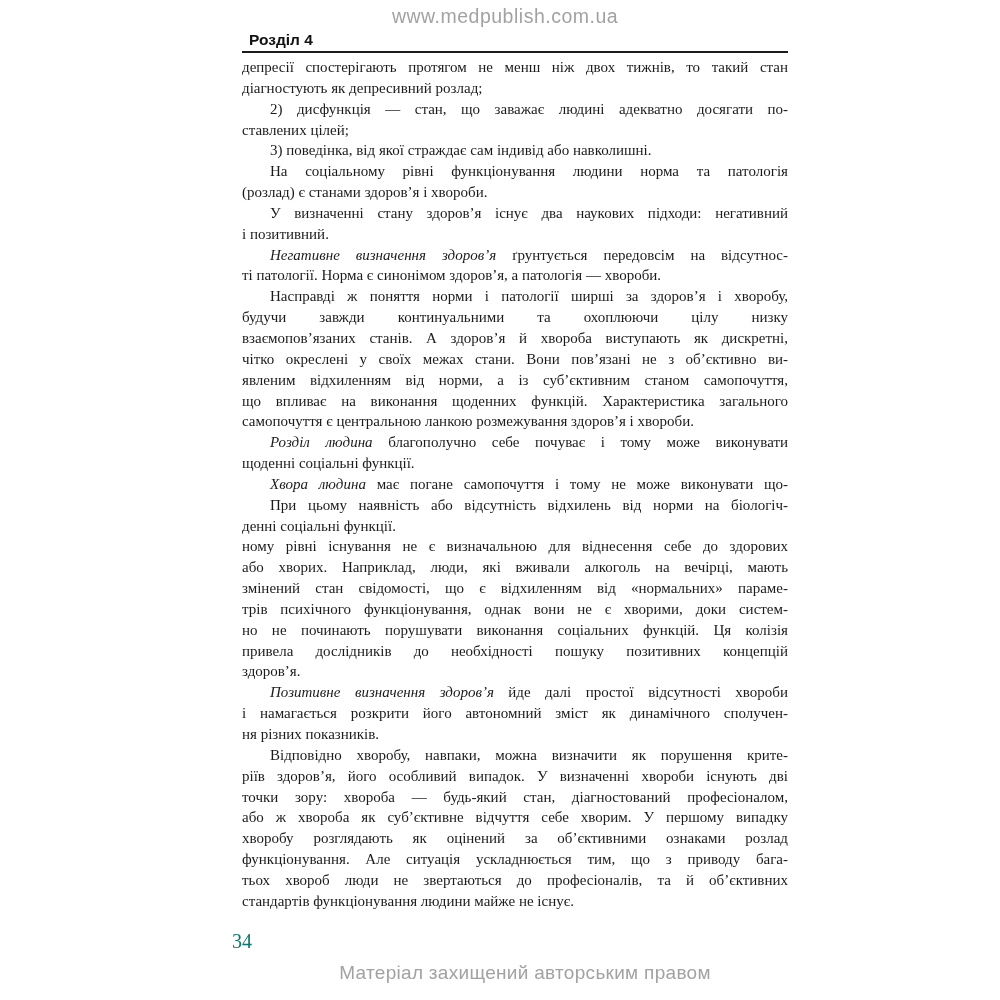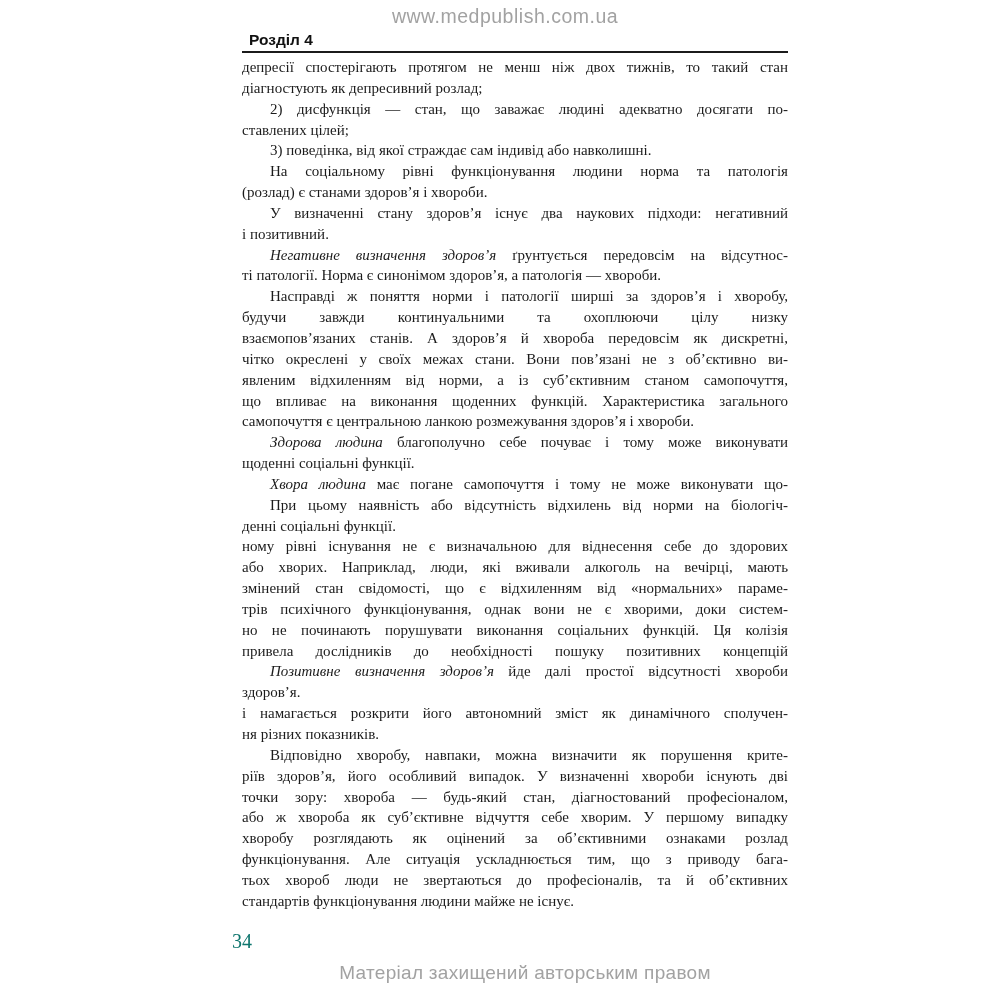--- a/index.html
+++ b/index.html
@@ -101,38 +101,38 @@
       <div class="line end">ставлених цілей;</div>
       <div class="line ind end">3) поведінка, від якої страждає сам індивід або навколишні.</div>
       <div class="line ind">На соціальному рівні функціонування людини норма та патологія</div>
       <div class="line end">(розлад) є станами здоров’я і хвороби.</div>
       <div class="line ind">У визначенні стану здоров’я існує два наукових підходи: негативний</div>
       <div class="line end">і позитивний.</div>
       <div class="line ind"><span class="it">Негативне визначення здоров’я </span>ґрунтується передовсім на відсутнос-</div>
       <div class="line end">ті патології. Норма є синонімом здоров’я, а патологія — хвороби.</div>
       <div class="line ind">Насправді ж поняття норми і патології ширші за здоров’я і хворобу,</div>
       <div class="line">будучи завжди континуальними та охоплюючи цілу низку</div>
-      <div class="line">взаємопов’язаних станів. А здоров’я й хвороба передовсім як дискретні,</div>
+      <div class="line">взаємопов’язаних станів. А здоров’я й хвороба виступають як дискретні,</div>
       <div class="line">чітко окреслені у своїх межах стани. Вони пов’язані не з об’єктивно ви-</div>
       <div class="line">явленим відхиленням від норми, а із суб’єктивним станом самопочуття,</div>
       <div class="line">що впливає на виконання щоденних функцій. Характеристика загального</div>
       <div class="line end">самопочуття є центральною ланкою розмежування здоров’я і хвороби.</div>
-      <div class="line ind"><span class="it">Здорова людина </span>благополучно себе почуває і тому може виконувати</div>
+      <div class="line ind"><span class="it">Розділ людина </span>благополучно себе почуває і тому може виконувати</div>
       <div class="line end">щоденні соціальні функції.</div>
       <div class="line ind"><span class="it">Хвора людина </span>має погане самопочуття і тому не може виконувати що-</div>
       <div class="line ind">При цьому наявність або відсутність відхилень від норми на біологіч-</div>
       <div class="line end">денні соціальні функції.</div>
       <div class="line">ному рівні існування не є визначальною для віднесення себе до здорових</div>
       <div class="line">або хворих. Наприклад, люди, які вживали алкоголь на вечірці, мають</div>
       <div class="line">змінений стан свідомості, що є відхиленням від «нормальних» параме-</div>
       <div class="line">трів психічного функціонування, однак вони не є хворими, доки систем-</div>
       <div class="line">но не починають порушувати виконання соціальних функцій. Ця колізія</div>
       <div class="line">привела дослідників до необхідності пошуку позитивних концепцій</div>
+      <div class="line end">здоров’я.</div>
       <div class="line ind"><span class="it">Позитивне визначення здоров’я </span>йде далі простої відсутності хвороби</div>
-      <div class="line end">здоров’я.</div>
       <div class="line">і намагається розкрити його автономний зміст як динамічного сполучен-</div>
       <div class="line end">ня різних показників.</div>
       <div class="line ind">Відповідно хворобу, навпаки, можна визначити як порушення крите-</div>
       <div class="line">ріїв здоров’я, його особливий випадок. У визначенні хвороби існують дві</div>
       <div class="line">точки зору: хвороба — будь-який стан, діагностований професіоналом,</div>
       <div class="line">або ж хвороба як суб’єктивне відчуття себе хворим. У першому випадку</div>
       <div class="line">хворобу розглядають як оцінений за об’єктивними ознаками розлад</div>
       <div class="line">функціонування. Але ситуація ускладнюється тим, що з приводу бага-</div>
       <div class="line">тьох хвороб люди не звертаються до професіоналів, та й об’єктивних</div>
       <div class="line end">стандартів функціонування людини майже не існує.</div>

